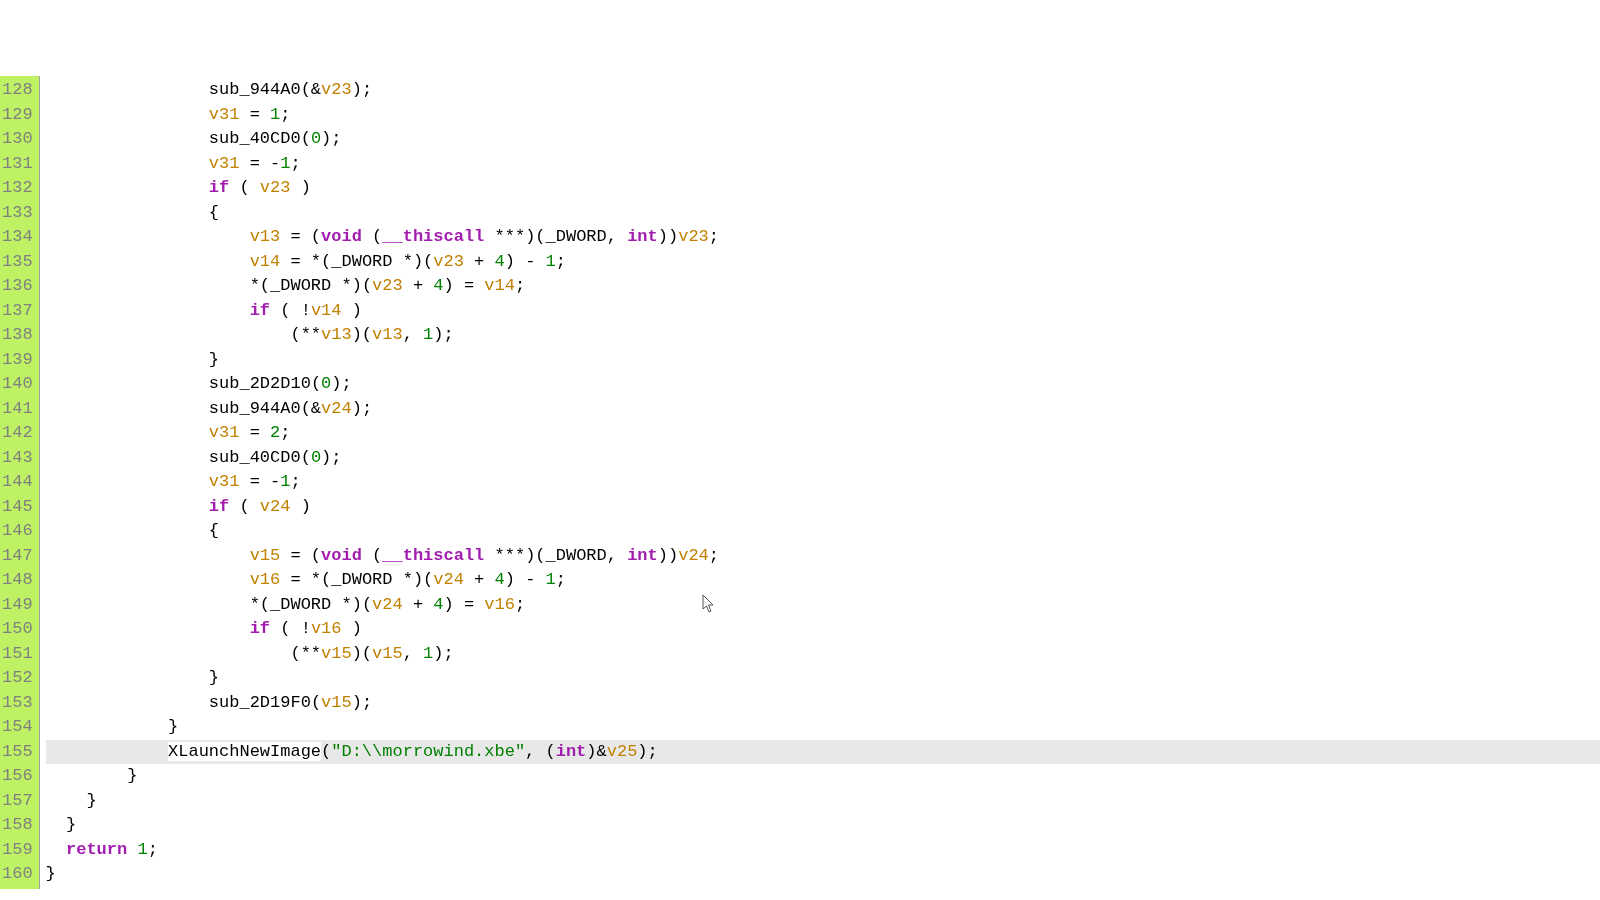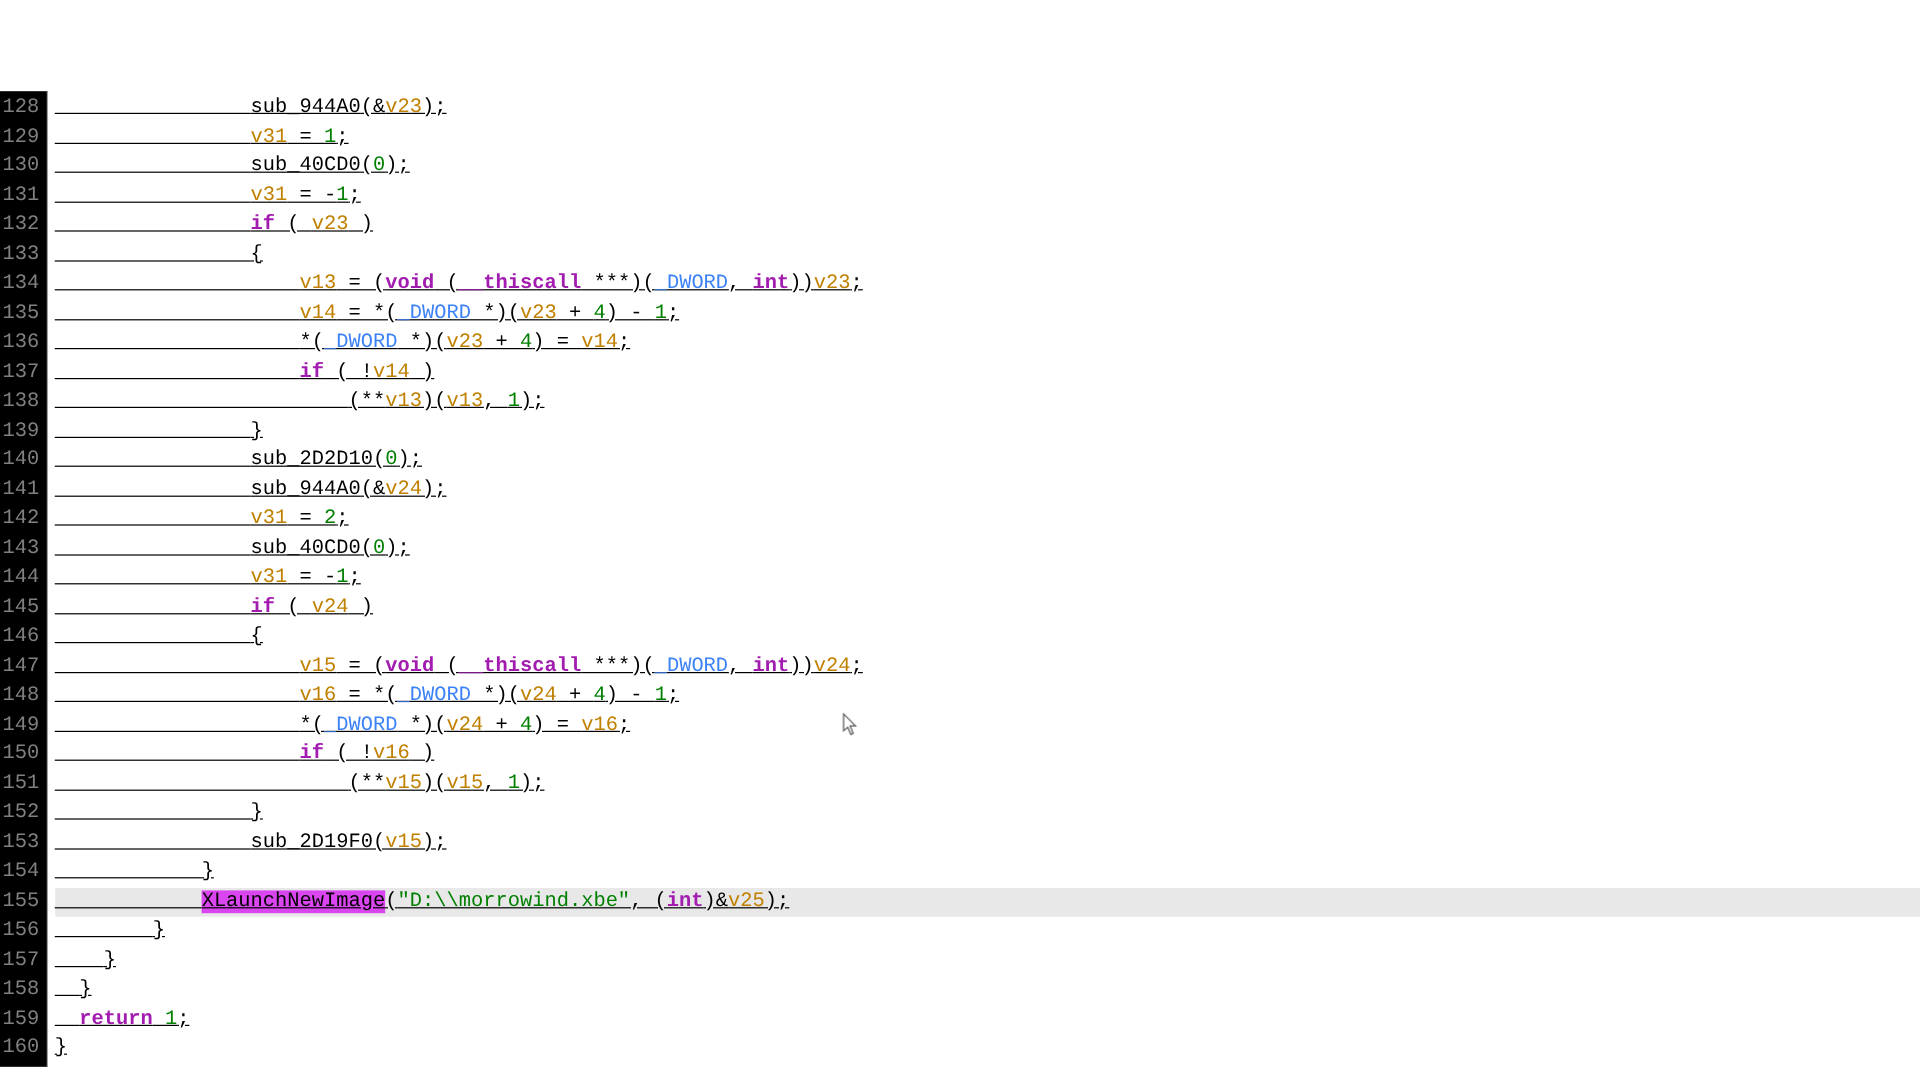--- a/index.html
+++ b/index.html
@@ -8,46 +8,45 @@
     font-size: 17px;
     background: #ffffff;
     white-space: pre;
     overflow: hidden;
   }
   .editor {
     display: flex;
     width: 100%;
   }
   .gutter {
-    background: #000000;
+    background: #bef264;
     border-right: 1px solid #a0a0a0;
     text-align: right;
     padding: 2px 6px 2px 2px;
     color: #808080;
     user-select: none;
     line-height: 24.5px;
   }
   .gutter .ln { display: block; }
   .code {
     flex: 1;
     padding: 2px 0 2px 6px;
     line-height: 24.5px;
-    text-decoration: underline;
   }
   .code .row { display: block; height: 24.5px; }
   .code .row.hl { background: #e8e8e8; }
   .tok-kw    { color: #a21caf; font-weight: bold; }
-  .tok-type  { color: #3b82f6; }
+  .tok-type  { color: #000000; }
   .tok-var   { color: #c08000; }
   .tok-func  { color: #000000; }
   .tok-num   { color: #008000; }
   .tok-str   { color: #008000; }
   .tok-op    { color: #000000; }
   .tok-punc  { color: #000000; }
-  .tok-hlfn  { background: #d946ef; color: #000000; }
+  .tok-hlfn  { background: #ffffff; color: #000000; }
   .cursor-arrow {
     position: fixed;
     left: 702px;
     top: 594px;
     width: 14px;
     height: 20px;
     pointer-events: none;
   }
 </style>
 </head>

